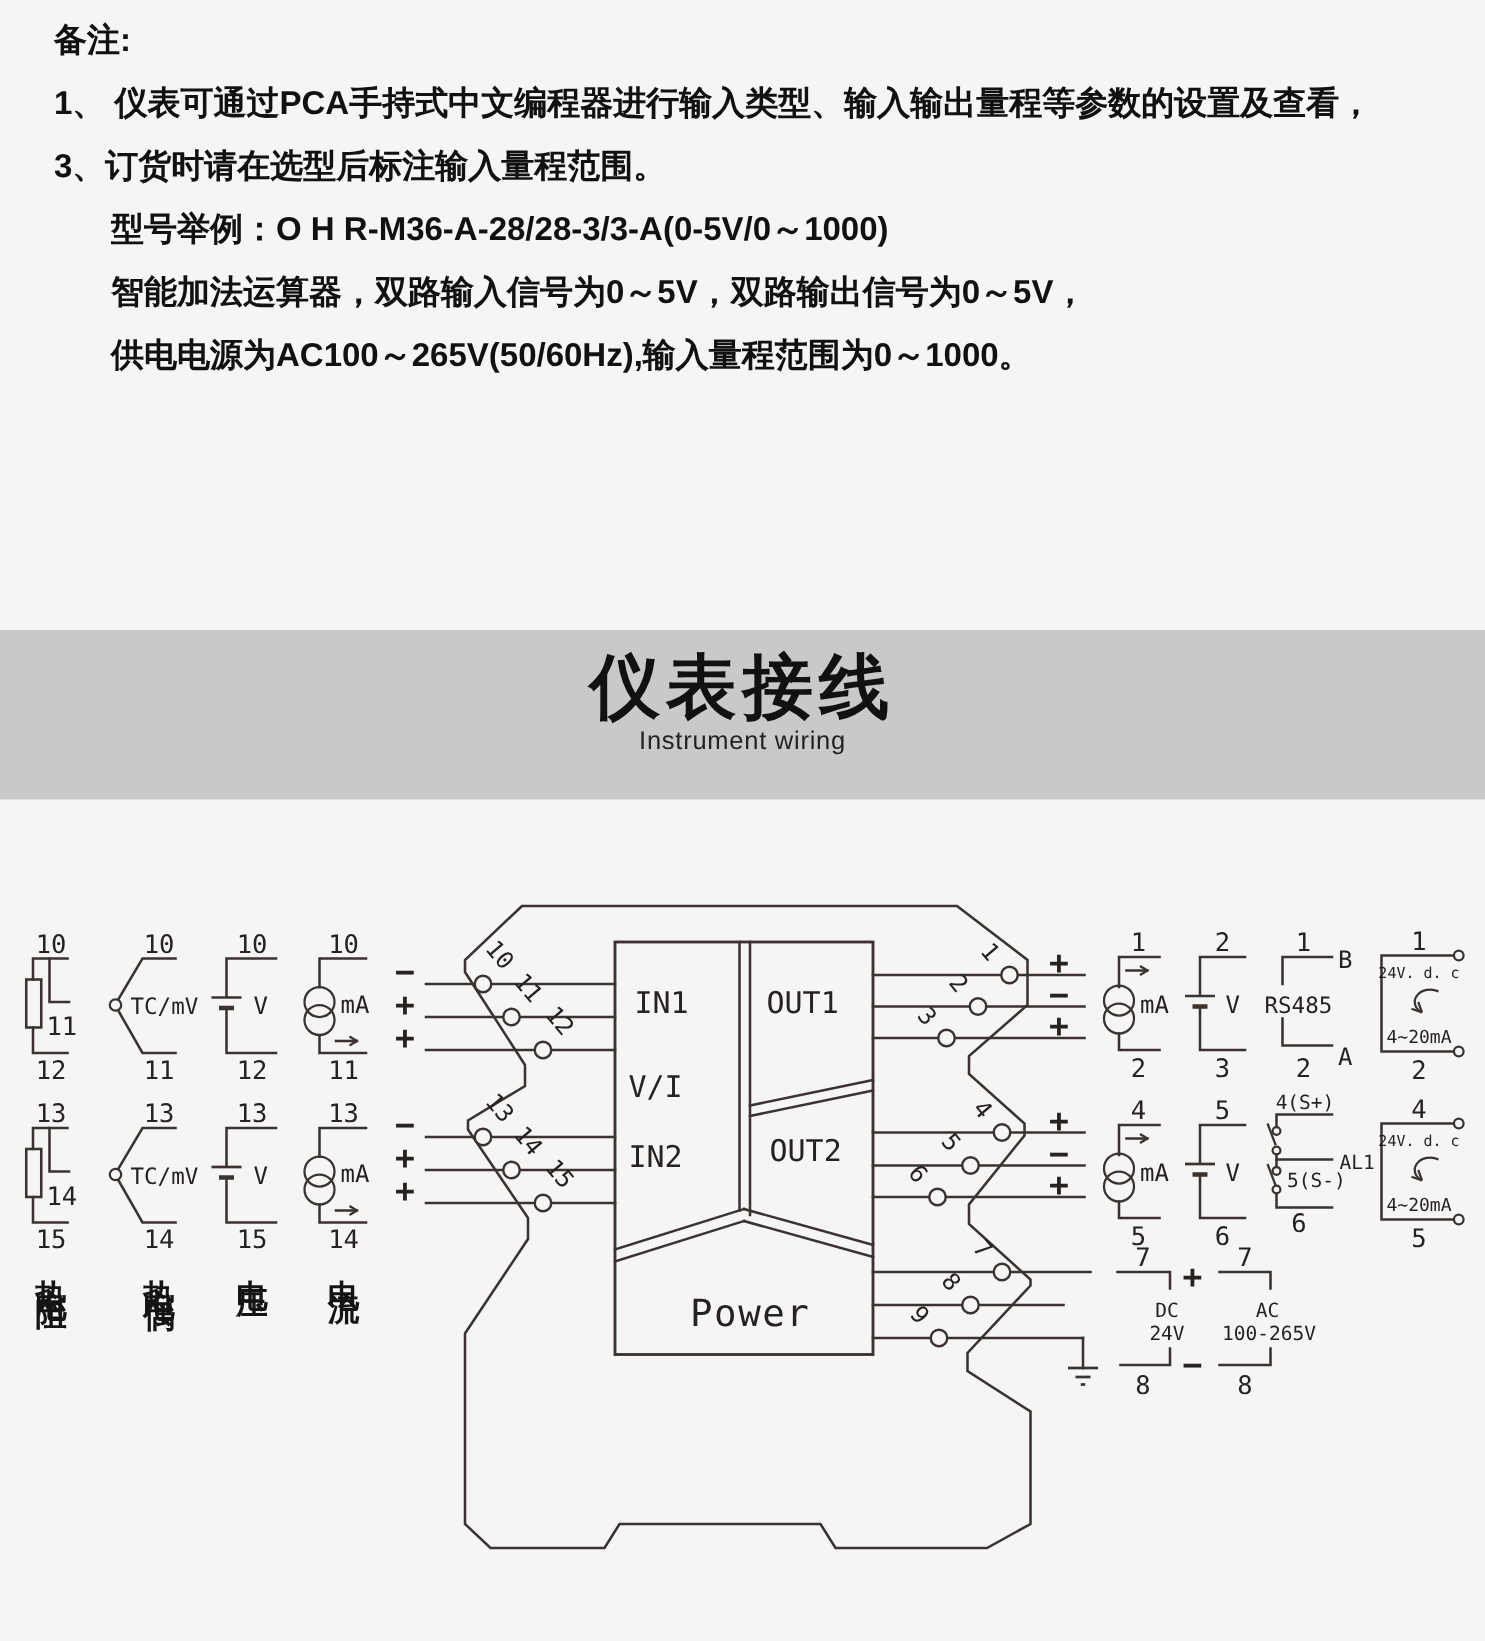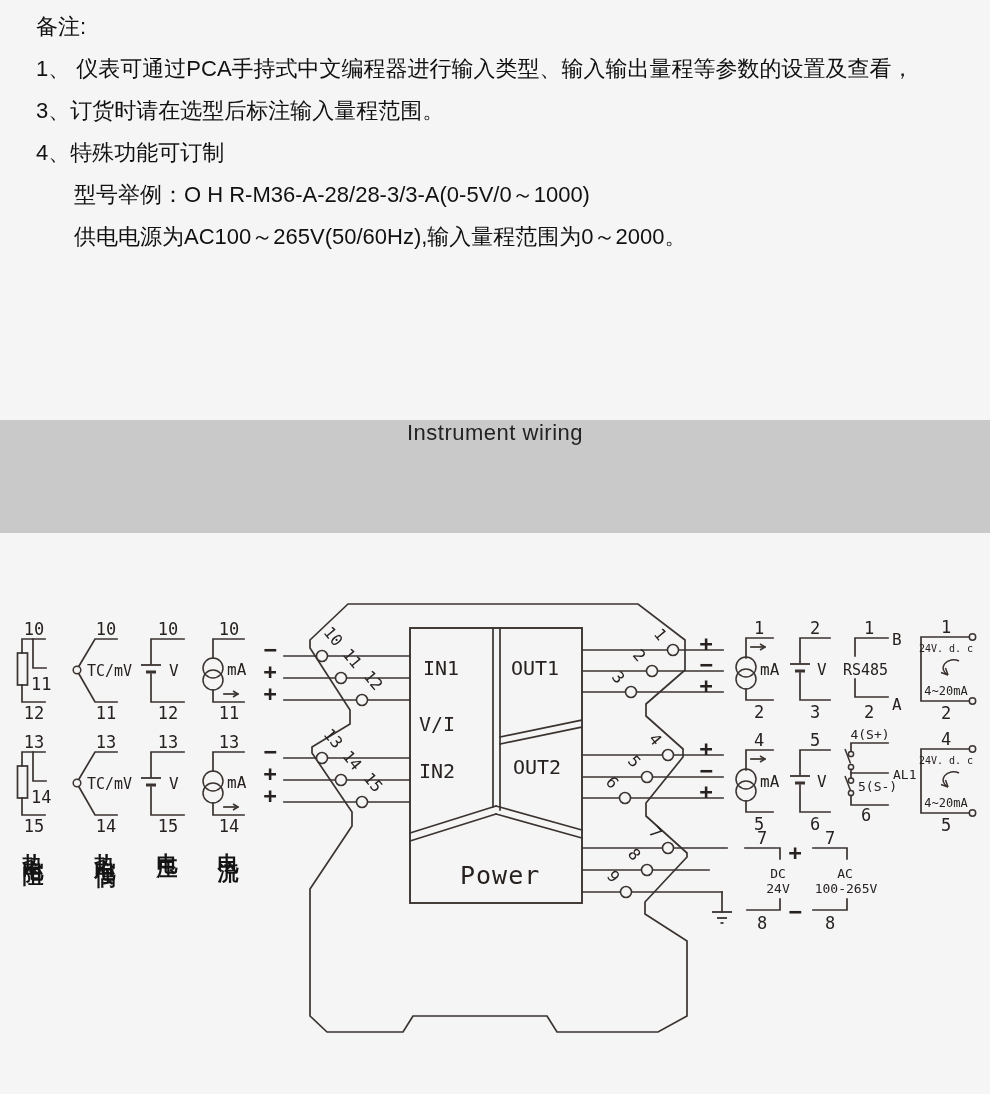--- a/index.html
+++ b/index.html
@@ -1,25 +1,25 @@
 <!DOCTYPE html>
 <html><head>
 <meta charset="utf-8">
 <style>
   html,body{margin:0;padding:0;}
   body{
     width:990px;height:1094px;position:relative;background:#f5f5f5;
     font-family:"Liberation Sans",sans-serif;overflow:hidden;
   }
   .notes{position:absolute;top:6px;left:36px;right:20px;color:#101010;}
-  .note-line{font-size:22px;line-height:42px;font-weight:400;white-space:nowrap;color:#111;}
+  .note-line{font-size:22px;line-height:42px;font-weight:700;white-space:nowrap;color:#111;}
   .indent{padding-left:38px;}
   .banner{position:absolute;top:420px;left:0;width:990px;height:113px;background:#c9c9c9;text-align:center;color:#111;}
   .banner-title{font-size:47px;font-weight:700;letter-spacing:4px;line-height:1.08;padding-top:13px;}
-  .banner-sub{font-size:22px;color:#232323;letter-spacing:.5px;}
+  .banner-sub{font-size:17px;color:#232323;letter-spacing:.5px;}
   .diagram{position:absolute;top:545px;left:0;width:990px;height:549px;}
   .vlabel{
     position:absolute;writing-mode:vertical-rl;text-orientation:upright;
     font-size:21px;font-weight:600;letter-spacing:7px;color:#141414;line-height:1;
   }
   svg{display:block;}
   .w{stroke:#3a3330;stroke-width:1.7;fill:none;stroke-linecap:square;}
   .w2{stroke:#3a3330;stroke-width:1.9;fill:none;}
   .thin{stroke:#3a3330;stroke-width:1.5;fill:none;}
   .plate{stroke:#3a3330;stroke-width:1.8;fill:none;}
@@ -38,26 +38,27 @@
   .pl{font-size:13px;}
   .sg{font-size:22px;font-weight:bold;}
 </style>
 </head>
 <body>
 
 <div class="notes">
   <div class="note-line">备注:</div>
   <div class="note-line">1、 仪表可通过PCA手持式中文编程器进行输入类型、输入输出量程等参数的设置及查看，</div>
   <div class="note-line">3、订货时请在选型后标注输入量程范围。</div>
-  <div class="note-line">4、特殊功能可订制</div>
   <div class="note-line indent">型号举例：O H R-M36-A-28/28-3/3-A(0-5V/0～1000)</div>
-  <div class="note-line indent">供电电源为AC100～265V(50/60Hz),输入量程范围为0～2000。</div>
+  <div class="note-line indent">智能加法运算器，双路输入信号为0～5V，双路输出信号为0～5V，</div>
+  <div class="note-line indent">供电电源为AC100～265V(50/60Hz),输入量程范围为0～1000。</div>
 </div>
 
 <div class="banner">
+  <div class="banner-title">仪表接线</div>
   <div class="banner-sub">Instrument wiring</div>
 </div>
 
 <div class="diagram">
 <svg width="990" height="549" viewBox="0 545 990 549">
 
   <path class="w" d="M348,604 L310,640 L310,648 L350,710 L350,724 L312,747 L312,753 L352,812 L352,826 L310,889 L310,1016 L327,1032 L403,1032 L413,1016 L547,1016 L557,1032 L658,1032 L687,1016 L687,941 L645,914 L645,902 L687,857 L687,853 L646,816 L646,803 L683,757 L683,749 L646,716 L646,704 L685,670 L685,640 L638,604 Z"></path>
 
   <g>
     <line class="w" x1="284" y1="656" x2="410" y2="656"></line>

